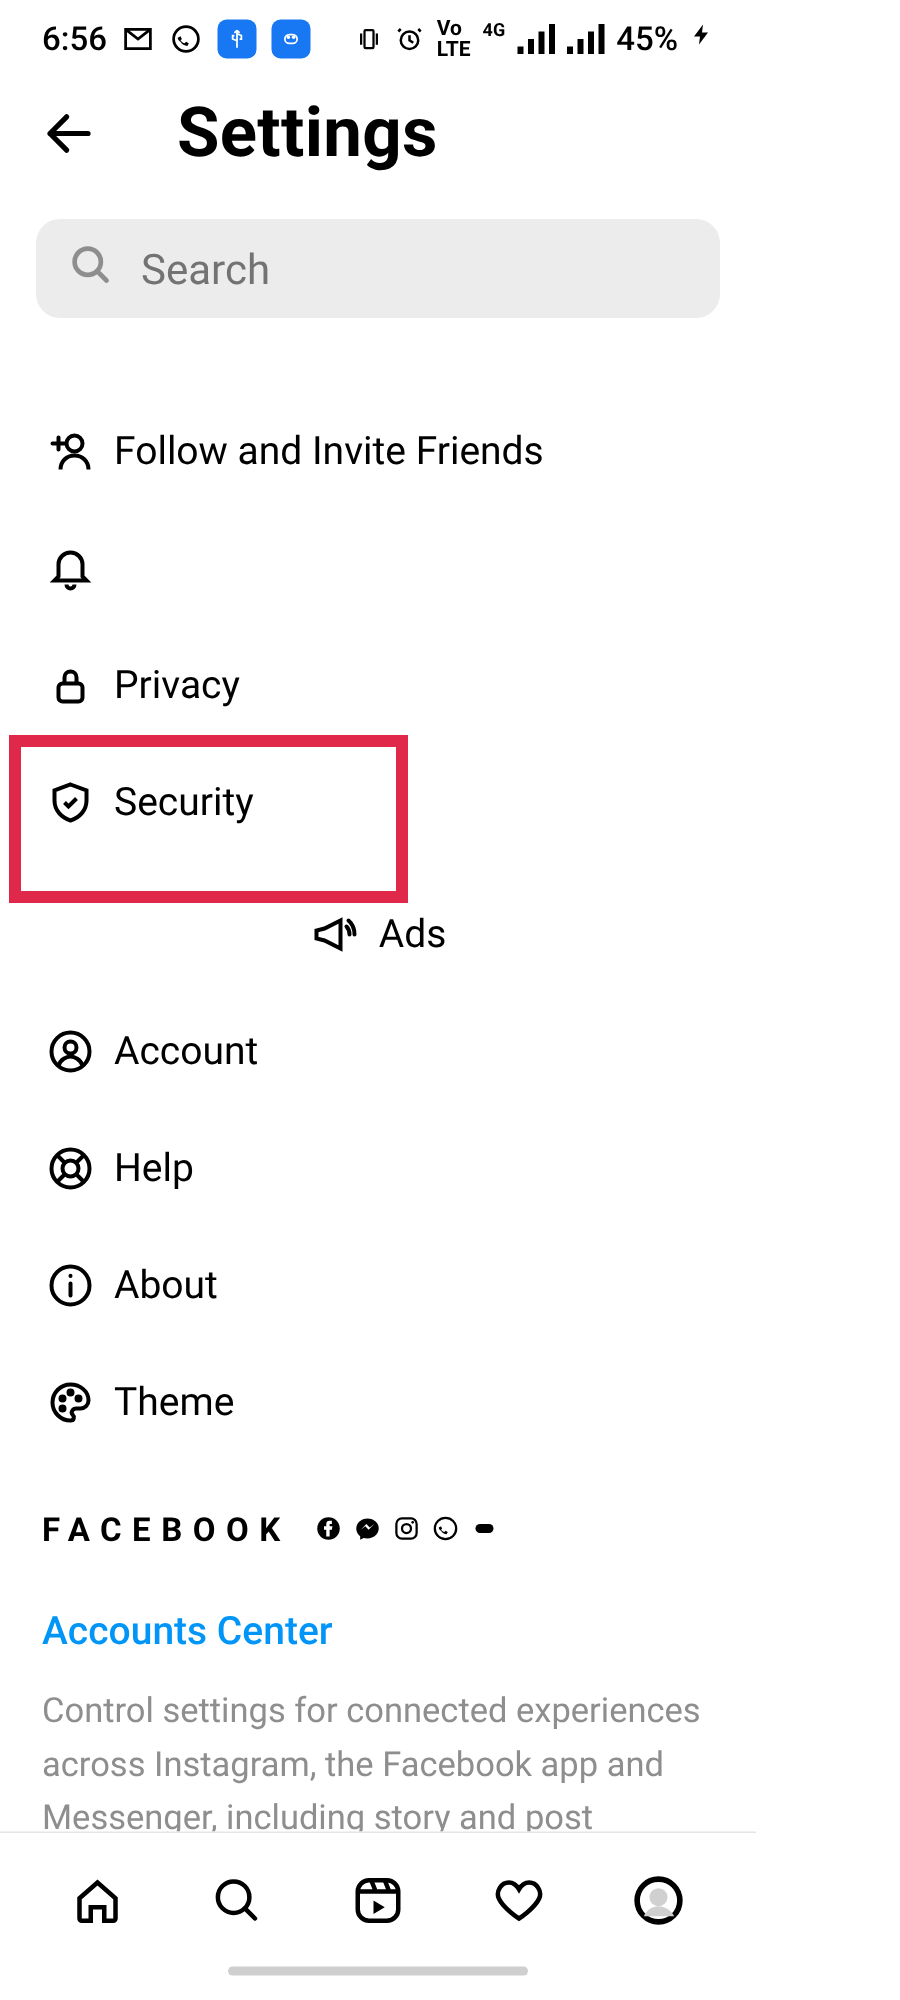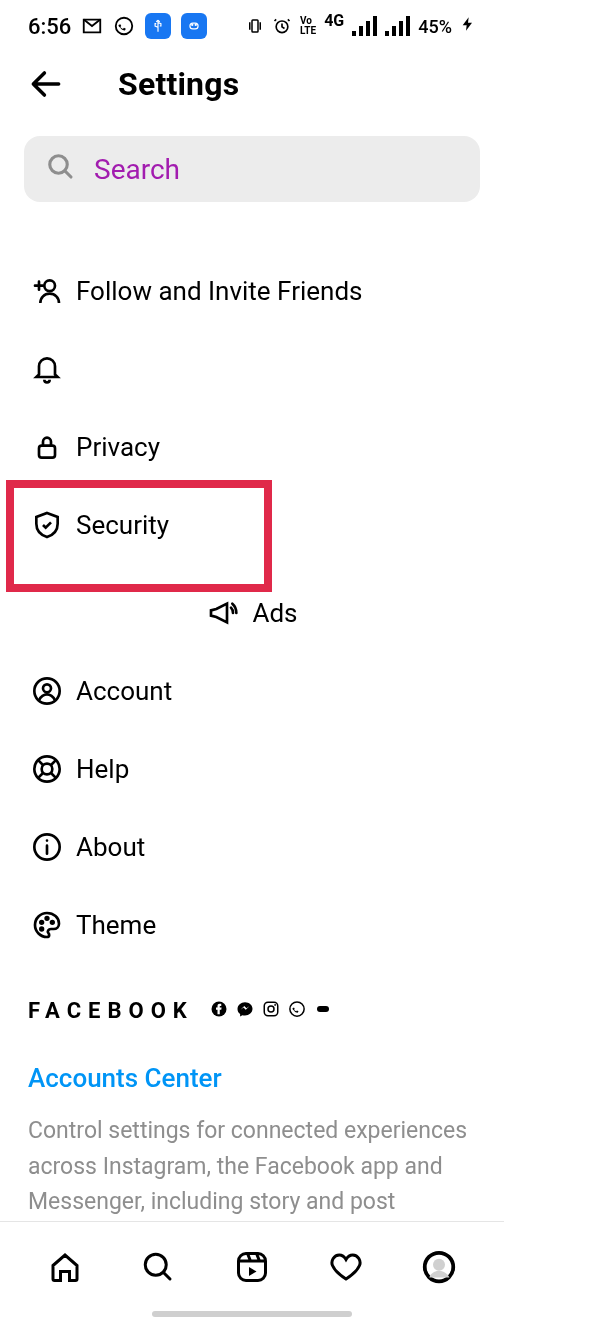--- a/index.html
+++ b/index.html
@@ -3,41 +3,41 @@
   <meta charset="utf-8">
   <style>
     * { margin: 0; padding: 0; box-sizing: border-box; }
     html, body { width: 600px; height: 1333px; font-family: -apple-system, BlinkMacSystemFont, "Segoe UI", Roboto, Helvetica, Arial, sans-serif; background:#fff; color:#000; }
     .screen { width:504px; height:1333px; display:flex; flex-direction:column; overflow:hidden; }
 
     
     .status-bar { height:52px; display:flex; align-items:center; justify-content:space-between; padding:0 28px; font-size:22px; font-weight:500; }
     .status-left { display:flex; align-items:center; gap:10px; }
     .status-right { display:flex; align-items:center; gap:8px; font-size:20px; }
-    .status-right .txt { font-size:18px; font-weight:500; }
+    .status-right .txt { font-size:22px; font-weight:500; }
     .status-icon { display:inline-flex; align-items:center; justify-content:center; }
     .sq-icon { width:26px; height:26px; border-radius:6px; background:#1877f2; color:#fff; display:inline-flex; align-items:center; justify-content:center; font-size:16px; font-weight:bold; }
     .bolt { font-size:22px; }
     .sig-bars { display:inline-flex; align-items:flex-end; gap:3px; height:20px; }
     .sig-bars span { width:4px; background:#000; }
     .sig-bars span:nth-child(1){height:25%;}
     .sig-bars span:nth-child(2){height:50%;}
     .sig-bars span:nth-child(3){height:75%;}
     .sig-bars span:nth-child(4){height:100%;}
 
     
     .app-header { display:flex; align-items:center; padding:10px 24px 30px 24px; gap:50px; }
     .back-btn { width:44px; height:44px; display:flex; align-items:center; justify-content:center; }
-    .page-title { font-size:32px; font-weight:700; letter-spacing:0.2px; }
+    .page-title { font-size:46px; font-weight:700; letter-spacing:0.2px; }
 
     
     .search-wrap { padding:0 24px 18px 24px; }
     .search { background:#ececec; border-radius:16px; height:66px; display:flex; align-items:center; padding:0 22px; gap:18px; }
     .search .icon { color:#8e8e8e; }
-    .search .ph { font-size:28px; color:#a21caf; }
+    .search .ph { font-size:28px; color:#737373; }
 
     
     .menu { padding:10px 0 0 0; flex:1; overflow:hidden; }
     .menu-item { display:flex; align-items:center; gap:12px; height:78px; padding:0 30px; font-size:26px; }
     .menu-item .icon { width:34px; height:34px; display:flex; align-items:center; justify-content:center; color:#000; }
     .menu-item svg { width:32px; height:32px; stroke:#000; stroke-width:2; fill:none; }
     .hl { position:relative;text-align:right; }
     .hl::after { content:""; position:absolute; left:6px; top:-6px; width:250px; height:96px; border:8px solid #e0294a; pointer-events:none; }
 
     
@@ -97,22 +97,22 @@
             <rect x="8" y="4" width="8" height="16" rx="1" fill="none" stroke="#000" stroke-width="2"></rect>
             <path d="M5 7v10M19 7v10" stroke="#000" stroke-width="2"></path>
           </svg>
       </span>
       <span class="status-icon">
         <svg width="20" height="20" viewBox="0 0 24 24">
             <circle cx="12" cy="13" r="7" fill="none" stroke="#000" stroke-width="2"></circle>
             <path d="M12 9v4l3 2M5 4L3 6M19 4l2 2" stroke="#000" stroke-width="2" fill="none"></path>
           </svg>
       </span>
-      <span style="font-size:10px;font-weight:700;line-height:1;">Vo<br>LTE</span>
-      <span style="font-size:16px;font-weight:700;position:relative;top:-6px;">4G</span>
+      <span style="font-size:14px;font-weight:700;line-height:1;">Vo<br>LTE</span>
+      <span style="font-size:12px;font-weight:700;position:relative;top:-6px;">4G</span>
       <span class="sig-bars">
           <span></span>
           <span></span>
           <span></span>
           <span></span>
         </span>
       <span class="sig-bars">
           <span></span>
           <span></span>
           <span></span>

